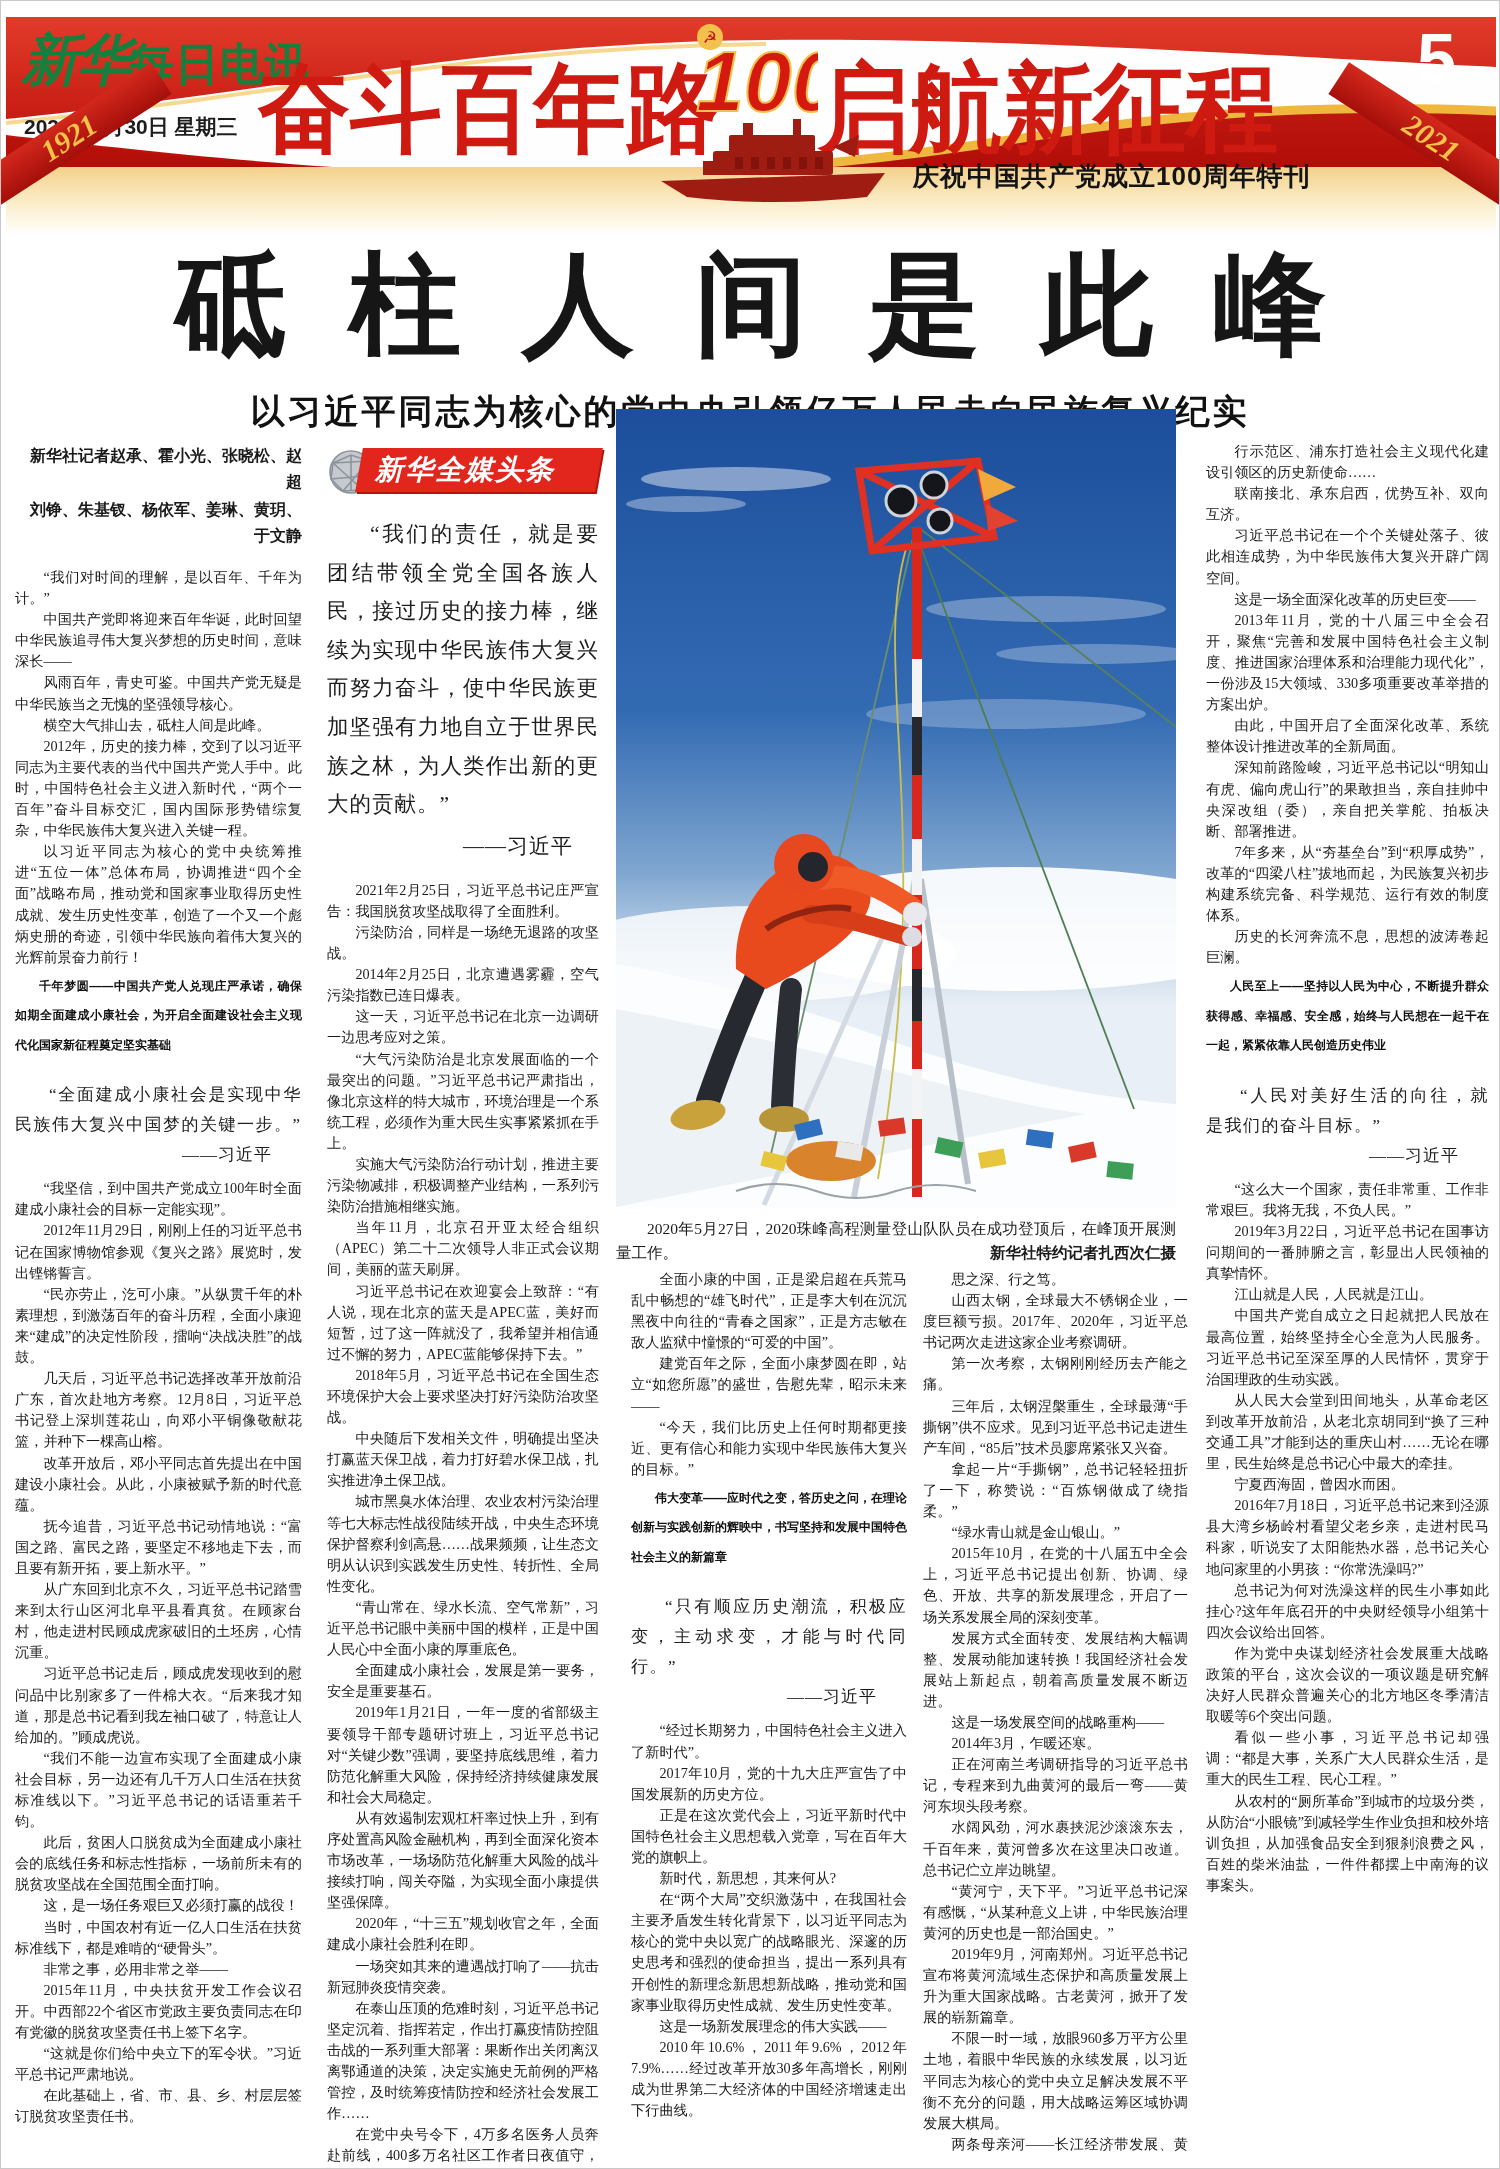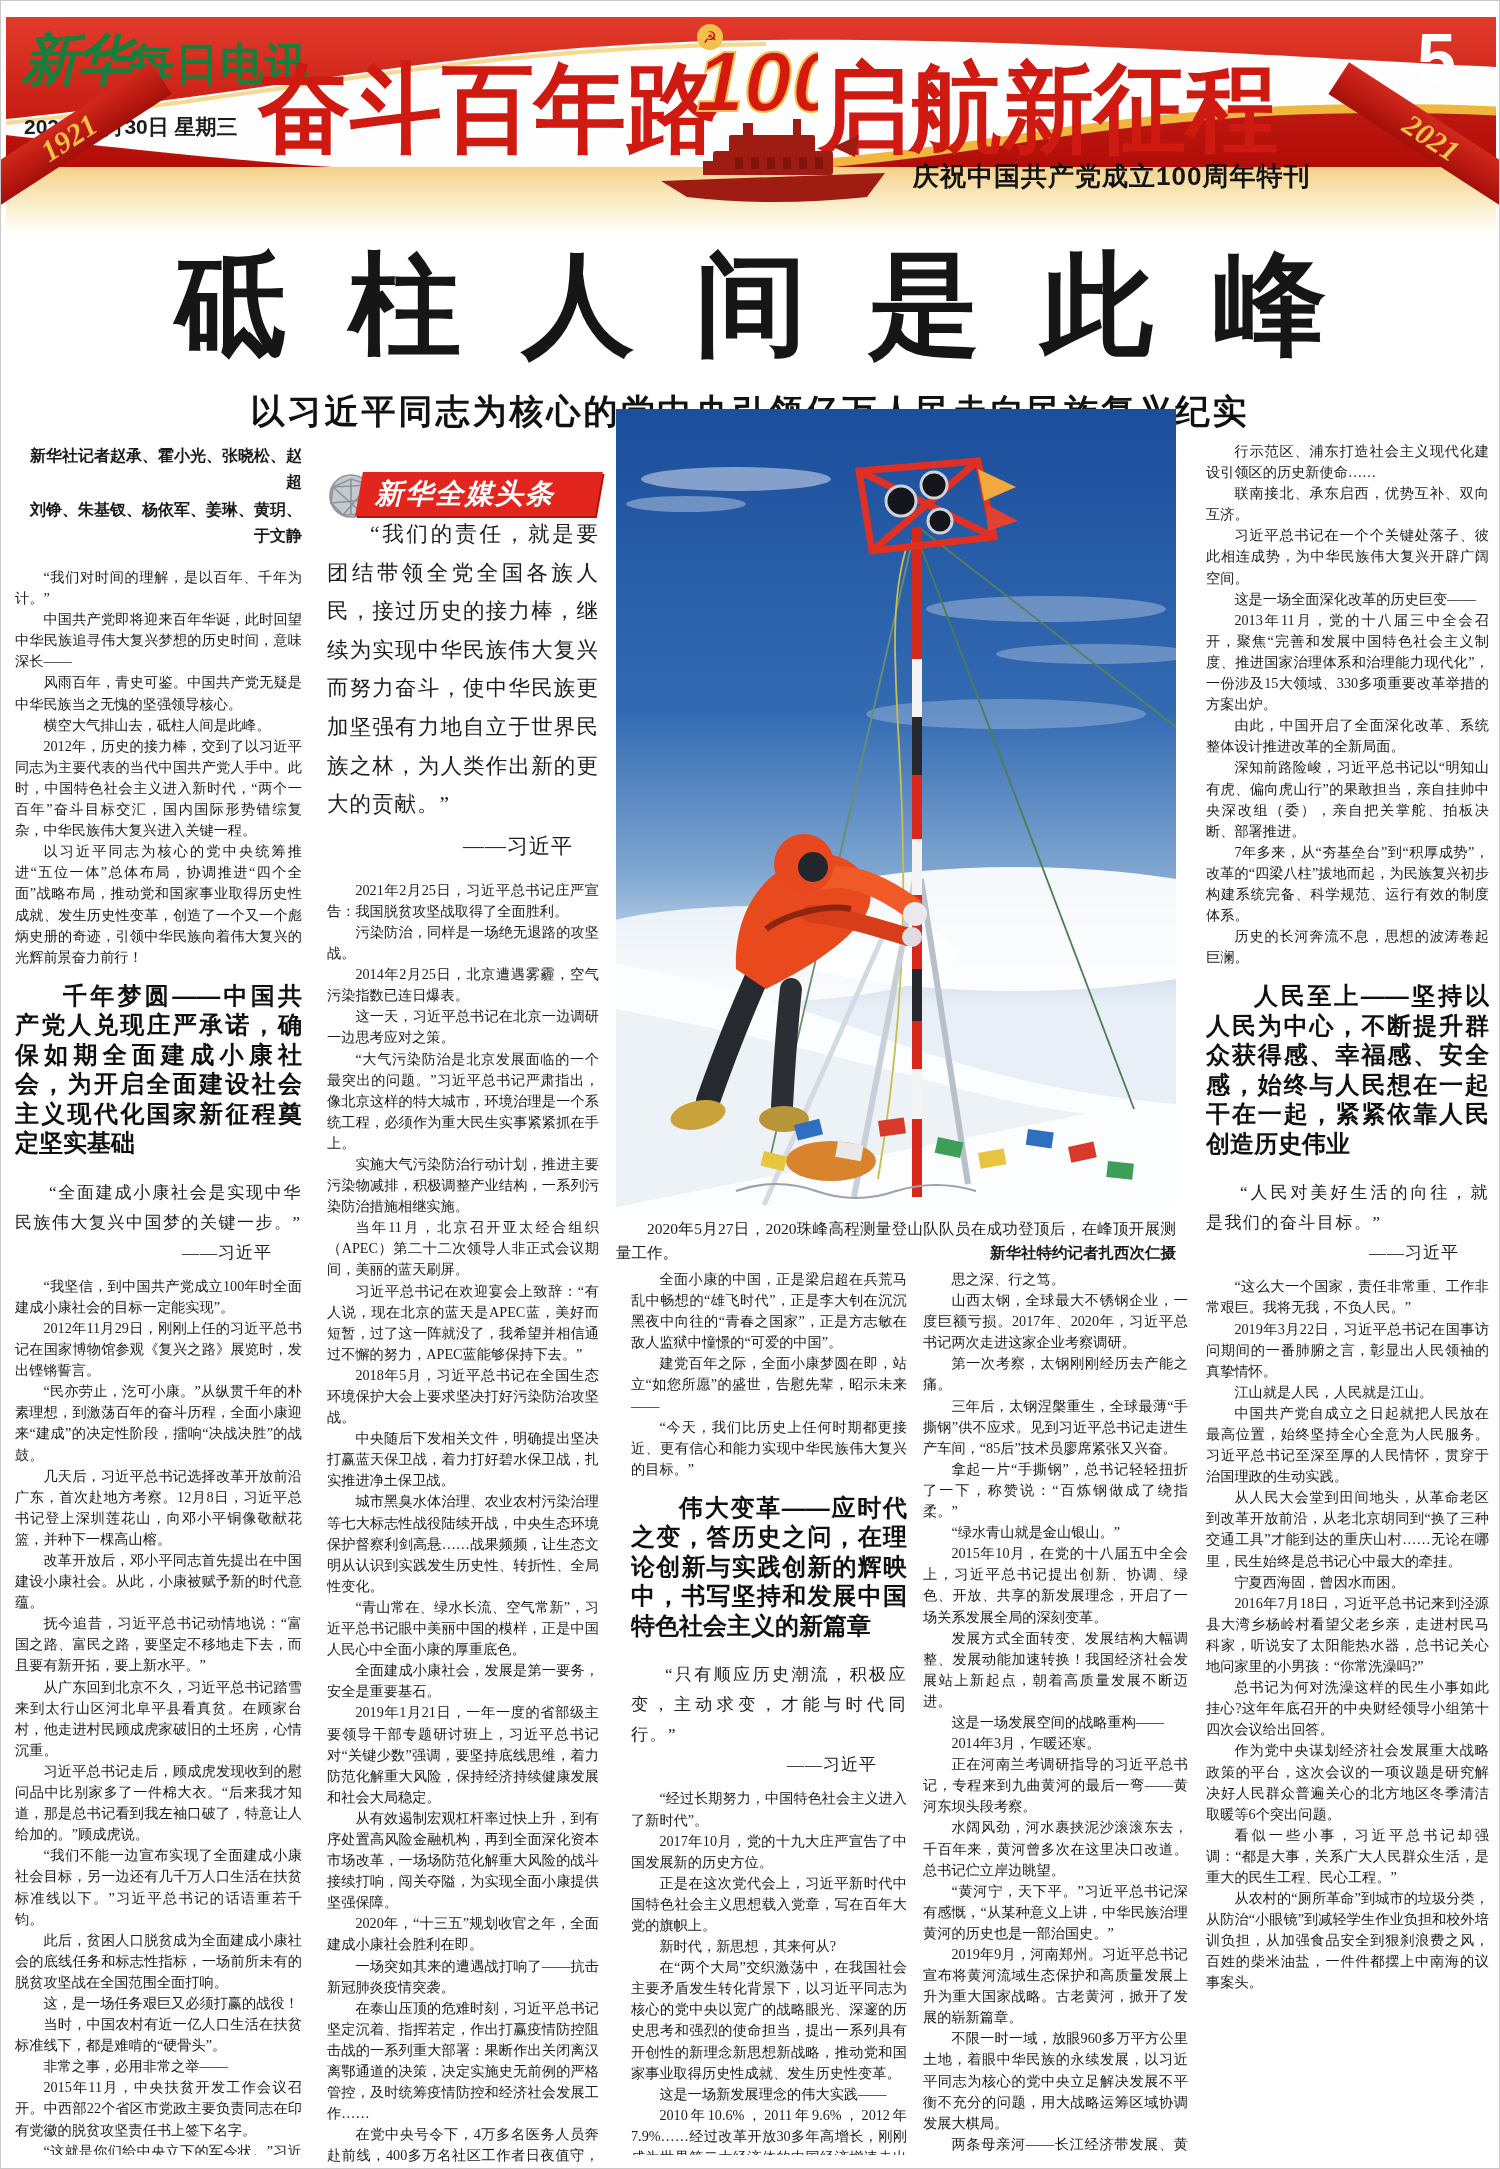--- a/index.html
+++ b/index.html
@@ -36,28 +36,28 @@
        font-size:14.2px;line-height:21.1px;color:#1a1a1a;}
   #col1{left:14px;width:287px;}
   #col2{left:326px;width:272px;padding-top:62px;}
   #col3{left:630px;width:276px;top:1268px;height:886px;}
   #col4{left:922px;width:265px;top:1268px;height:886px;}
   #col5{left:1205px;width:283px;}
   .byline{font-family:"Liberation Sans",sans-serif;font-weight:700;font-size:16px;line-height:26px;
           text-align:right;text-indent:0;margin:2px 0 0;}
   .byline-gap{height:18px;}
   .bk-p{margin:0;text-indent:2em;}
-  h3.bk-h{font-family:"Liberation Sans",sans-serif;font-weight:700;font-size:24px;line-height:29.5px;
-          margin:13px 0 9px;text-indent:2em;color:#101010;text-align:justify;}
+  h3.bk-h{font-family:"Liberation Sans",sans-serif;font-weight:700;font-size:12px;line-height:29.5px;
+          margin:4px 0 9px;text-indent:2em;color:#101010;text-align:justify;}
   .bk-q{font-size:17px;line-height:30px;letter-spacing:1.5px;margin:20px 0 0;text-indent:2em;color:#222;}
   .bk-a{font-size:17px;line-height:30px;text-align:right;padding-right:30px;margin:0 0 8px;letter-spacing:1px;}
   .bk-Q{font-size:21.5px;line-height:38.6px;letter-spacing:1px;margin:12px 0 0;text-indent:2em;color:#1c1c1c;}
   .bk-A{font-size:21px;line-height:44px;text-align:right;padding-right:26px;margin:0 0 12px;letter-spacing:1px;}
   
-  .badge{position:absolute;left:322px;top:468px;width:276px;height:52px;z-index:3;}
+  .badge{position:absolute;left:322px;top:444px;width:276px;height:52px;z-index:3;}
   .badge .box{position:absolute;left:36px;top:3px;right:0;height:44px;background:#e3261d;transform:skewX(-10deg);
               box-shadow:2px 2px 0 #b3130c;}
   .badge .lbl{position:absolute;left:52px;top:6px;color:#fff;font-size:28px;font-weight:900;font-style:italic;
               font-family:"Liberation Sans",sans-serif;letter-spacing:2px;white-space:nowrap;}
   .badge svg{position:absolute;left:0;top:0;}
   
   .photo{position:absolute;left:615px;top:408px;width:560px;height:798px;}
   .caption{position:absolute;left:615px;top:1216px;width:560px;font-size:15.5px;line-height:24px;
            text-align:justify;color:#1a1a1a;}
   .caption p{margin:0;text-indent:2em;}

